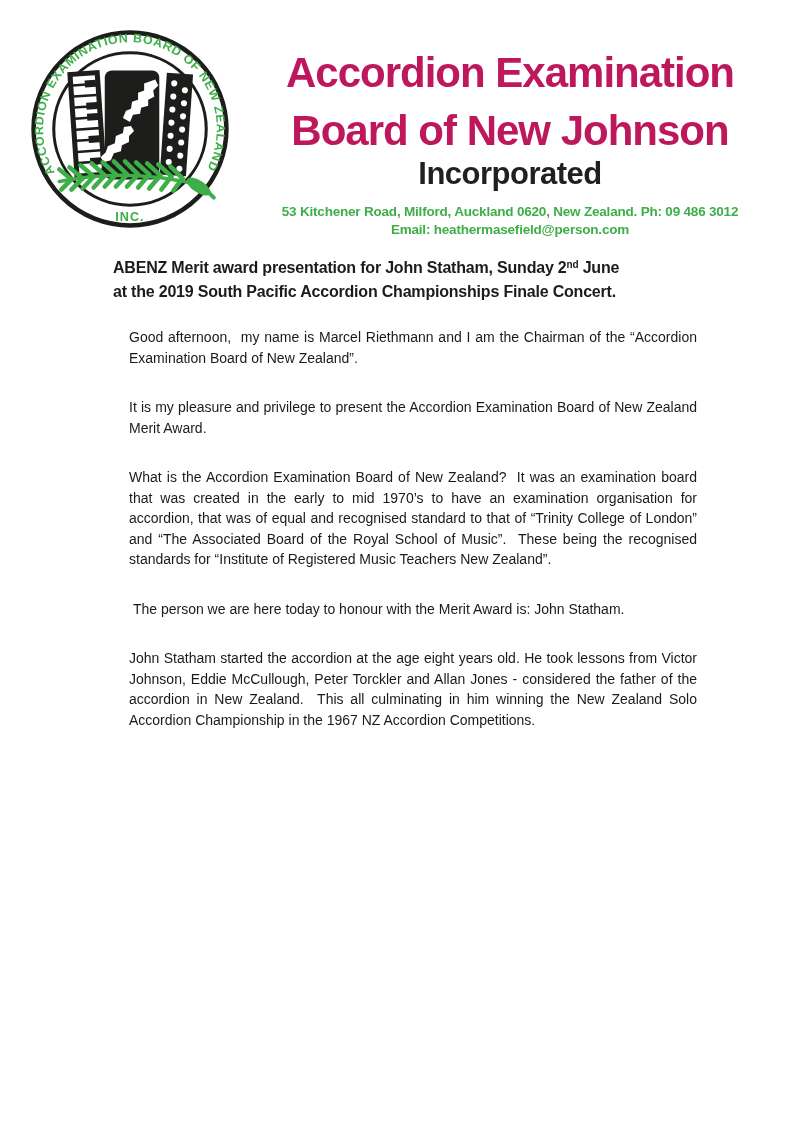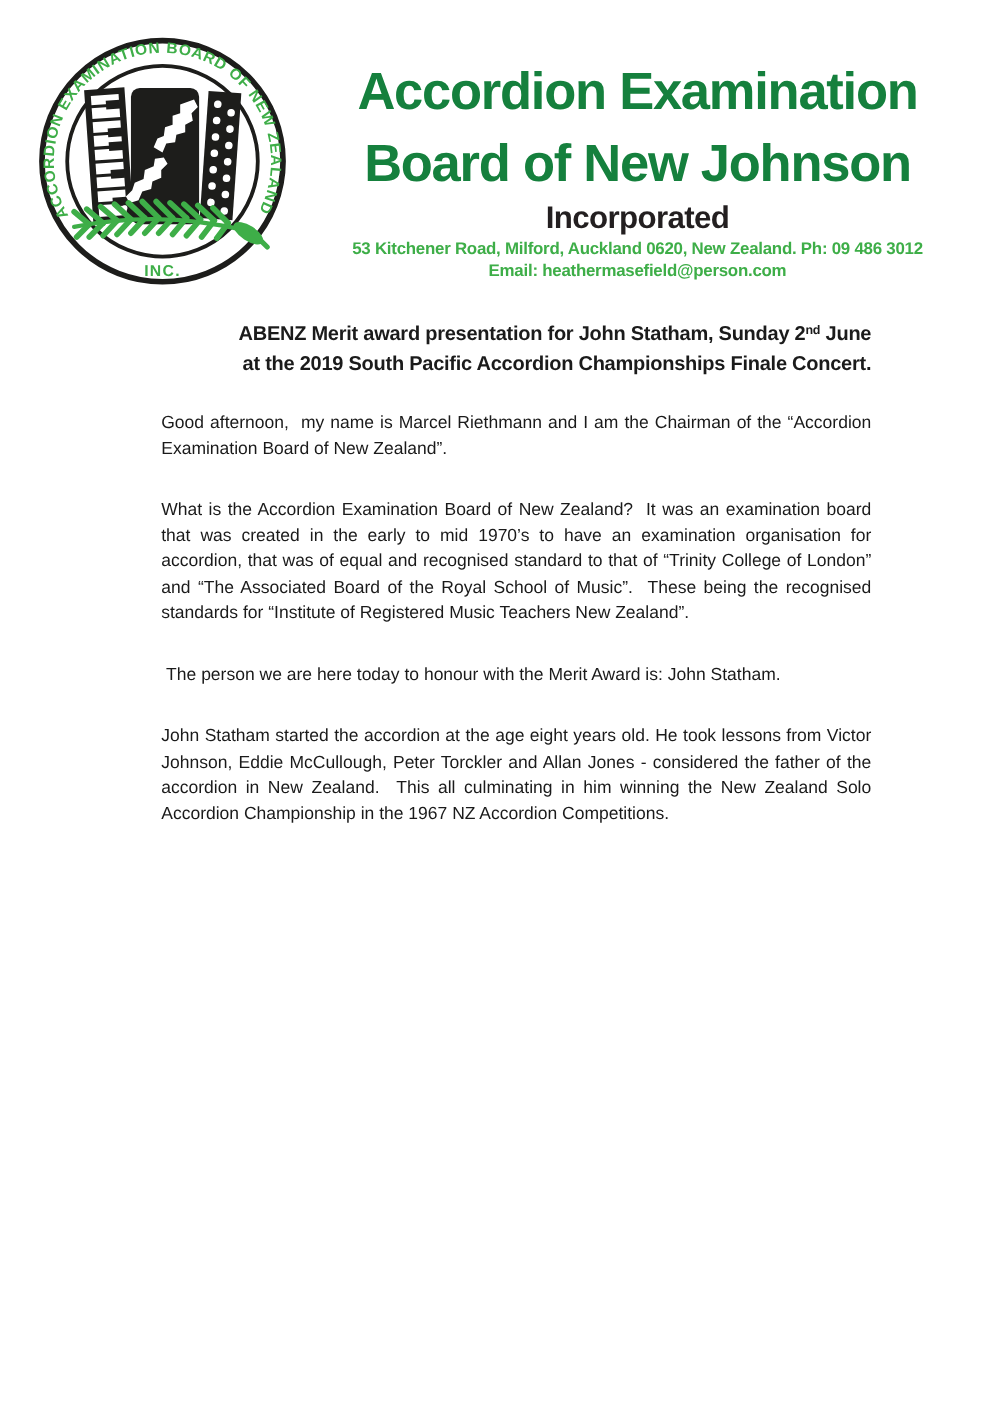--- a/index.html
+++ b/index.html
@@ -8,33 +8,33 @@
     font-family:"Liberation Sans", sans-serif; overflow:hidden;
   }
 
   
   .logo { position:absolute; left:26px; top:28px; width:208px; height:204px; }
 
   
   .header { position:absolute; left:240px; top:44px; width:540px; text-align:center; color:#1d1c1a; }
   .title-line {
     font-size:42px; font-weight:bold; line-height:58px; letter-spacing:-1px;
-    color:#15803d; white-space:nowrap;
+    color:#be185d; white-space:nowrap;
   }
-  .subtitle { font-size:25px; font-weight:bold; line-height:28px; color:#231f20; letter-spacing:-0.5px; }
+  .subtitle { font-size:31px; font-weight:bold; line-height:28px; color:#231f20; letter-spacing:-0.5px; }
   .contact-line {
     font-size:13.5px; font-weight:bold; line-height:18px; letter-spacing:-0.2px;
     color:#3eae48; white-space:nowrap;
   }
-  .contact-line.first { margin-top:2px;text-align:center; }
+  .contact-line.first { margin-top:15px;text-align:center; }
 
   
   .doc-heading {
     position:absolute; left:113px; top:257px; width:584px;
-    text-align:right; font-weight:bold; font-size:16px; line-height:22px;
+    text-align:left; font-weight:bold; font-size:16px; line-height:22px;
     color:#1b1b1b; letter-spacing:-0.2px;
   }
   .doc-heading .sup { font-size:10px; position:relative; top:-5px; }
 
   
   .doc-body { position:absolute; left:113px; top:327px; width:584px; }
   .para {
     margin:0 0 29px 16px; font-size:14px; line-height:20.5px; color:#1a1a1a;
     text-align:justify; white-space:pre-wrap;
   }
@@ -128,18 +128,19 @@
     <div class="contact-line">Email: heathermasefield@person.com</div>
   </div>
 
   <div class="doc-heading">
     <div><span>ABENZ Merit award presentation for John Statham, Sunday 2</span><span class="sup">nd</span><span> June</span></div>
     <div>at the 2019 South Pacific Accordion Championships Finale Concert.</div>
   </div>
 
   <div class="doc-body">
     <p class="para">Good afternoon,  my name is Marcel Riethmann and I am the Chairman of the “Accordion Examination Board of New Zealand”.</p>
+    <p class="para">It is my pleasure and privilege to present the Accordion Examination Board of New Zealand Merit Award.</p>
     <p class="para">What is the Accordion Examination Board of New Zealand?  It was an examination board that was created in the early to mid 1970’s to have an examination organisation for accordion, that was of equal and recognised standard to that of “Trinity College of London” and “The Associated Board of the Royal School of Music”.  These being the recognised standards for “Institute of Registered Music Teachers New Zealand”.</p>
     <p class="para"> The person we are here today to honour with the Merit Award is: John Statham.</p>
     <p class="para">John Statham started the accordion at the age eight years old. He took lessons from Victor Johnson, Eddie McCullough, Peter Torckler and Allan Jones - considered the father of the accordion in New Zealand.  This all culminating in him winning the New Zealand Solo Accordion Championship in the 1967 NZ Accordion Competitions.</p>
   </div>
 
 </div>
 
 </body></html>

